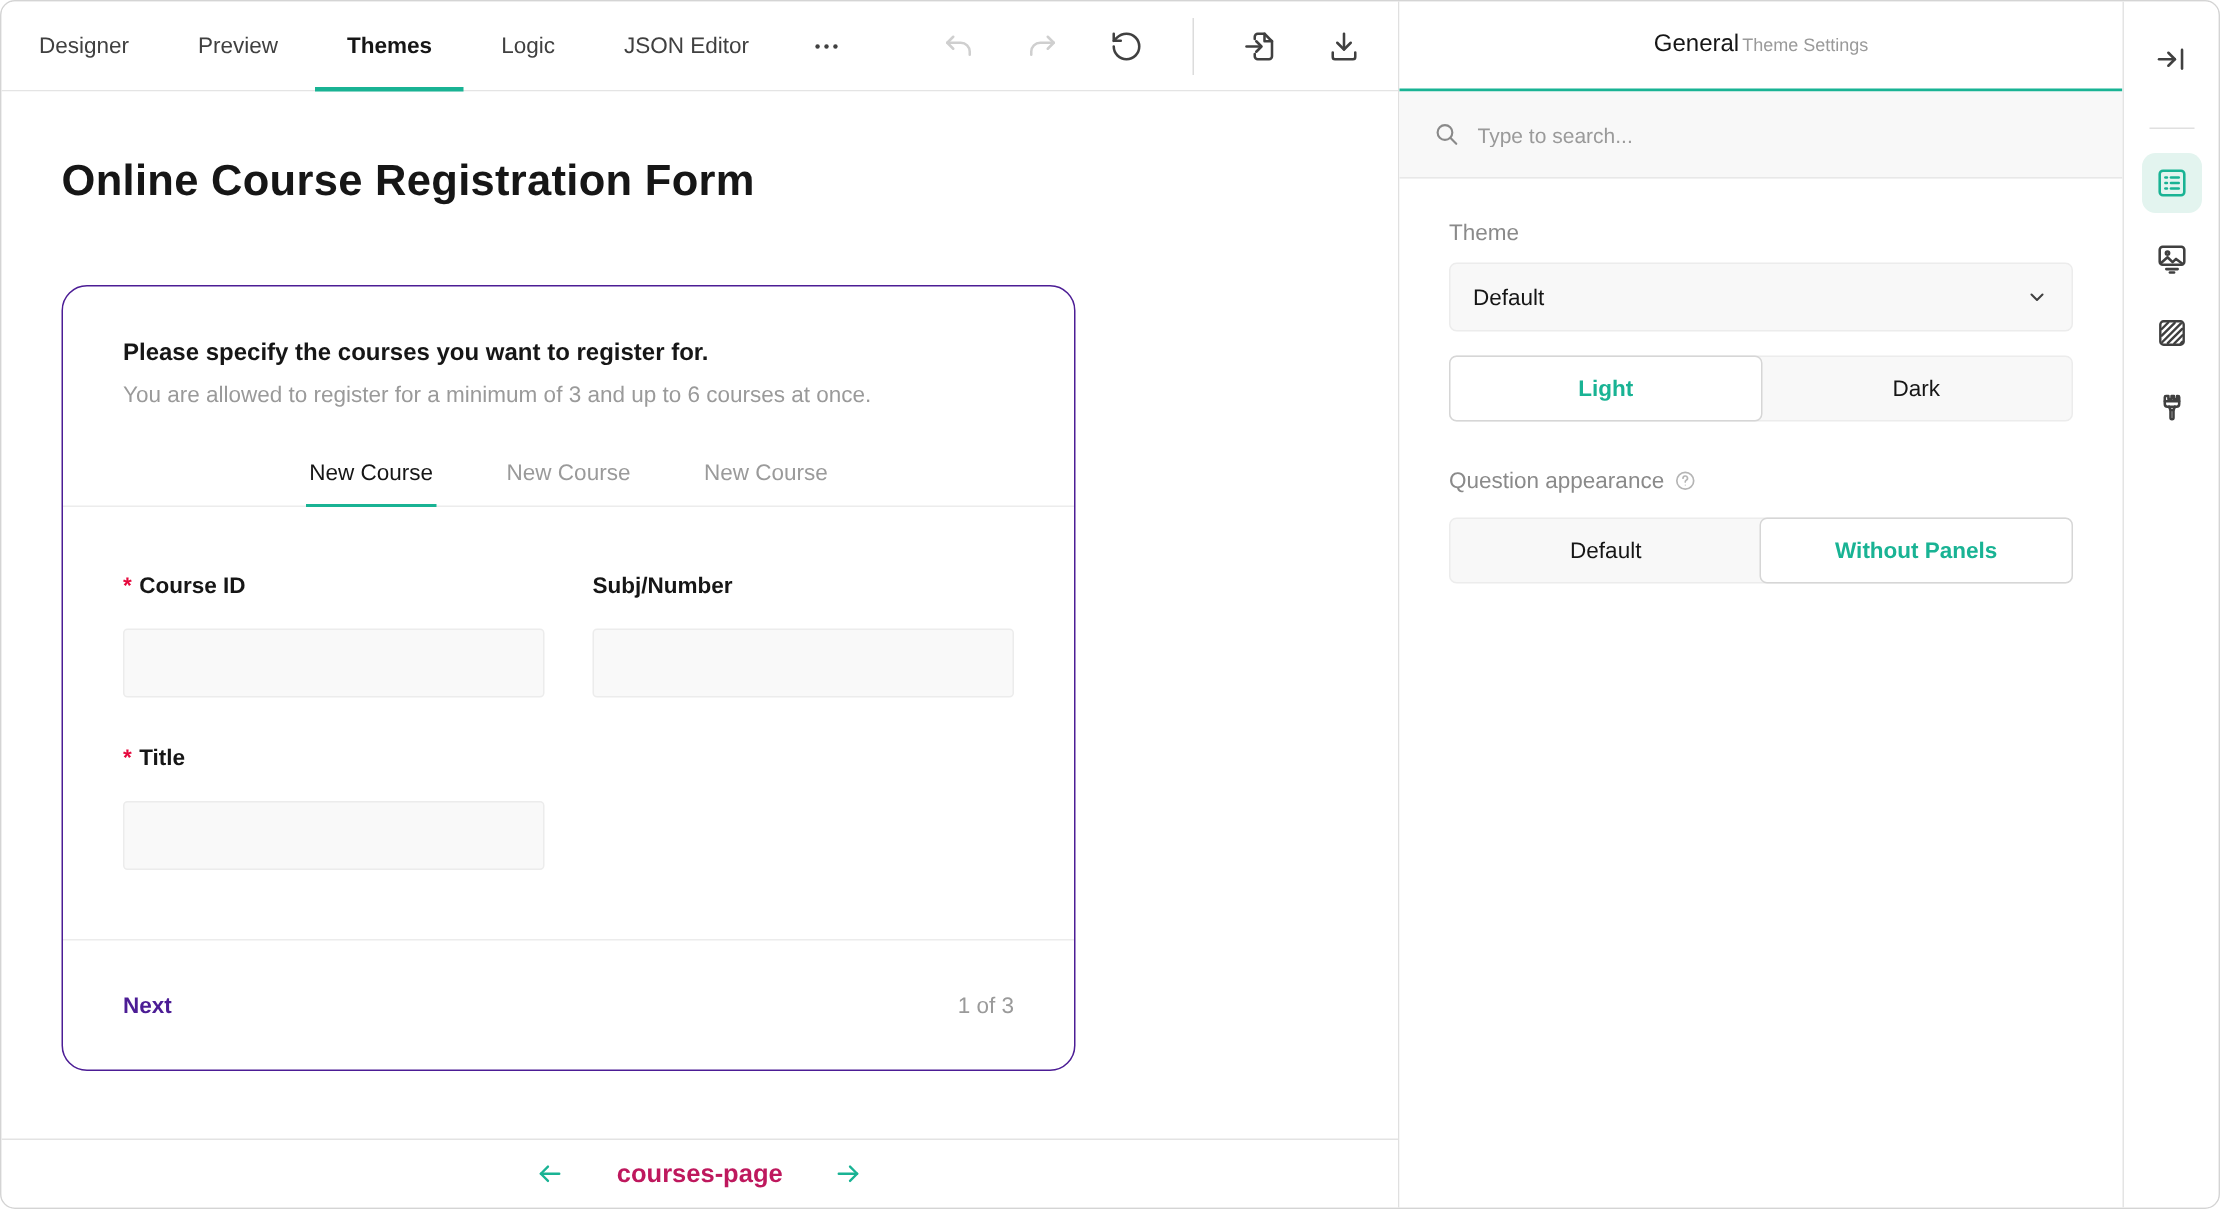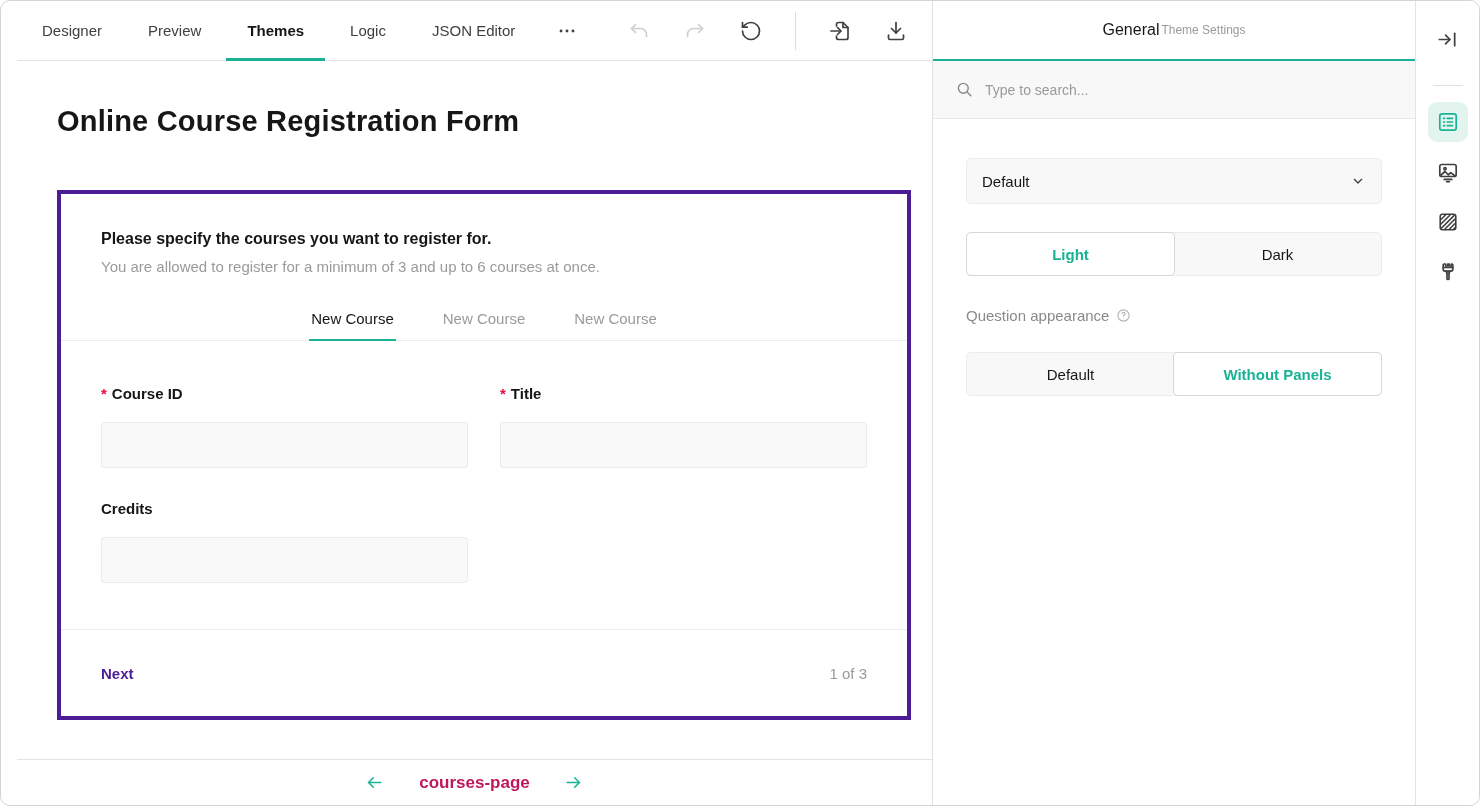--- a/index.html
+++ b/index.html
@@ -2,34 +2,34 @@
 <html><head>
 <meta charset="utf-8">
 <style>
   * { margin:0; padding:0; box-sizing:border-box; }
   html,body { background:#fff; font-family:"Liberation Sans", sans-serif; }
   .window{
     width:1480px; height:806px; border:1px solid #d4d4d4; border-radius:10px;
     overflow:hidden; display:flex; background:#fff;
   }
   
-  .main-col{ flex:1; display:flex; flex-direction:column; min-width:0; border-right:1px solid #e0e0e0;padding-left:16px; }
+  .main-col{ flex:1; display:flex; flex-direction:column; min-width:0; border-right:1px solid #e0e0e0; }
   .toolbar{ height:60px; flex:0 0 60px; display:flex; align-items:stretch; border-bottom:1px solid #e4e4e4; background:#fff; padding:0 24px 0 2px; }
   .tab-strip{ display:flex; align-items:stretch; }
   .tc-tab{ position:relative; display:flex; align-items:center; padding:0 23px; font-size:15px; color:#404040; cursor:pointer; }
   .tc-tab.active{ color:#161616; font-weight:700; }
   .tc-tab.active .tab-underline{ position:absolute; left:2px; right:2px; bottom:-1px; height:3px; background:#19b394; }
   .tc-more{ display:flex; align-items:center; padding:0 18px; color:#404040; cursor:pointer; }
   .tb-actions{ margin-left:auto; display:flex; align-items:center; gap:32px; }
   .tb-btn{ width:24px; height:24px; display:flex; align-items:center; justify-content:center; color:#404040; cursor:pointer; }
   .tb-btn.disabled{ color:#cfcfcf; cursor:default; }
   .tb-sep{ width:1px; height:38px; background:#dcdcdc; }
   .surface{ flex:1; overflow:hidden; background:#fff; padding:0 40px; }
   .form-title{ margin-top:44px; font-size:29px; font-weight:700; color:#161616; letter-spacing:.2px; }
-  .panel-card{ margin-top:52px; width:854px; background:#fff; border:4px solid #4c1d95; border-radius:0; }
+  .panel-card{ margin-top:52px; width:676px; background:#fff; border:1px solid #4c1d95; border-radius:17px; }
   .panel-head{ padding:36px 40px 0 40px; }
   .panel-title{ font-size:16px; font-weight:700; color:#161616; }
   .panel-desc{ margin-top:10px; font-size:15px; color:#9a9a9a; }
   .ptab-row{ margin-top:27px; display:flex; justify-content:center; gap:45px; border-bottom:1px solid #ececec; }
   .ptab{ position:relative; padding:8px 2px 13px 2px; font-size:15px; color:#161616; cursor:pointer; }
   .ptab.dim{ color:#9a9a9a; }
   .ptab.active .ptab-underline{ position:absolute; left:0; right:0; bottom:-1px; height:2.5px; background:#19b394; }
   .panel-body{ padding:44px 40px 46px 40px; display:grid; grid-template-columns:1fr 1fr; column-gap:40px; row-gap:46px;gap:32px; }
   .field-label{ font-size:15px; font-weight:700; color:#161616; }
   .req{ color:#e60a3e; margin-right:5px; font-weight:700; }
@@ -46,21 +46,21 @@
   .set-title{ font-size:16px; color:#161616; }
   .set-sub{ font-size:12px; color:#9a9a9a; }
   .search-row{ flex:0 0 58px; background:#f8f8f8; border-bottom:1px solid #e8e8e8; display:flex; align-items:center; padding:12px 22px; gap:11px; }
   .search-row svg{ color:#8a8a8a; flex:0 0 auto; }
   .search-input{ border:none; background:transparent; outline:none; font-size:14px; color:#404040; width:100%; font-family:"Liberation Sans",sans-serif; }
   .search-input::placeholder{ color:#9a9a9a; }
   .set-body{ padding:28px 33px; }
   .set-label{ font-size:15px; color:#8a8a8a; display:flex; align-items:center; gap:7px; }
   .dropdown{ margin-top:11px; height:46px; background:#f8f8f8; border:1px solid #ececec; border-radius:5px; display:flex; align-items:center; justify-content:space-between; padding:0 15px; cursor:pointer; }
   .dropdown-value{ font-size:15px; color:#161616; }
-  .seg{ margin-top:28px; display:flex; background:#f8f8f8; border:1px solid #ececec; border-radius:5px; height:44px; }
+  .seg{ margin-top:16px; display:flex; background:#f8f8f8; border:1px solid #ececec; border-radius:5px; height:44px; }
   .seg-opt{ flex:1; display:flex; align-items:center; justify-content:center; font-size:15px; color:#161616; cursor:pointer; border-radius:5px; }
   .seg-opt.active{ background:#fff; border:1px solid #d6d6d6; color:#19b394; font-weight:700; margin:-1px; }
   .appearance-block{ margin-top:31px; }
   
   .icon-strip{ flex:0 0 64px; border-left:1px solid #e4e4e4; display:flex; flex-direction:column; align-items:center; padding-top:18px; background:#fff; }
   .strip-btn{ width:40px; height:40px; border-radius:9px; display:flex; align-items:center; justify-content:center; color:#404040; cursor:pointer; margin-bottom:10px; }
   .strip-btn.active{ background:#e3f4ef; color:#19b394; }
   .strip-divider{ width:30px; height:1px; background:#e0e0e0; margin:16px 0 16px 0; }
   svg{ display:block; }
 </style>
@@ -159,25 +159,25 @@
           <div class="ptab active"><span>New Course</span><span class="ptab-underline"></span></div>
           <div class="ptab dim"><span>New Course</span></div>
           <div class="ptab dim"><span>New Course</span></div>
         </div>
         <div class="panel-body">
           <div>
             <div class="field-label"><span class="req">*</span><span>Course ID</span></div>
             <input class="field-input" type="text" style="">
           </div>
           <div>
+            <div class="field-label"><span>Subj/Number</span></div>
+            <input class="field-input" type="text" style="">
+          </div>
+          <div>
             <div class="field-label"><span class="req">*</span><span>Title</span></div>
-            <input class="field-input" type="text" style="">
-          </div>
-          <div>
-            <div class="field-label"><span>Credits</span></div>
             <input class="field-input" type="text" style="">
           </div>
         </div>
         <div class="panel-foot">
           <div class="next-btn">Next</div>
           <div class="page-ind">1 of 3</div>
         </div>
       </div>
     </div>
 
@@ -210,20 +210,21 @@
     <div class="search-row">
       <span>
         <svg width="19" height="19" viewBox="0 0 24 24" fill="none" stroke="currentColor" stroke-width="1.8" stroke-linecap="round">
             <circle cx="10.5" cy="10.5" r="6.2"></circle>
             <path d="m15.2 15.2 4.8 4.8"></path>
           </svg>
       </span>
       <input class="search-input" type="text" placeholder="Type to search..." style="">
     </div>
     <div class="set-body">
+      <div class="set-label">Theme</div>
       <div class="dropdown">
         <span class="dropdown-value">Default</span>
         <span>
           <svg width="16" height="16" viewBox="0 0 24 24" fill="none" stroke="#404040" stroke-width="2" stroke-linecap="round" stroke-linejoin="round">
               <path d="m6.5 9.5 5.5 5.5 5.5-5.5"></path>
             </svg>
         </span>
       </div>
       <div class="seg">
         <div class="seg-opt active">Light</div>

